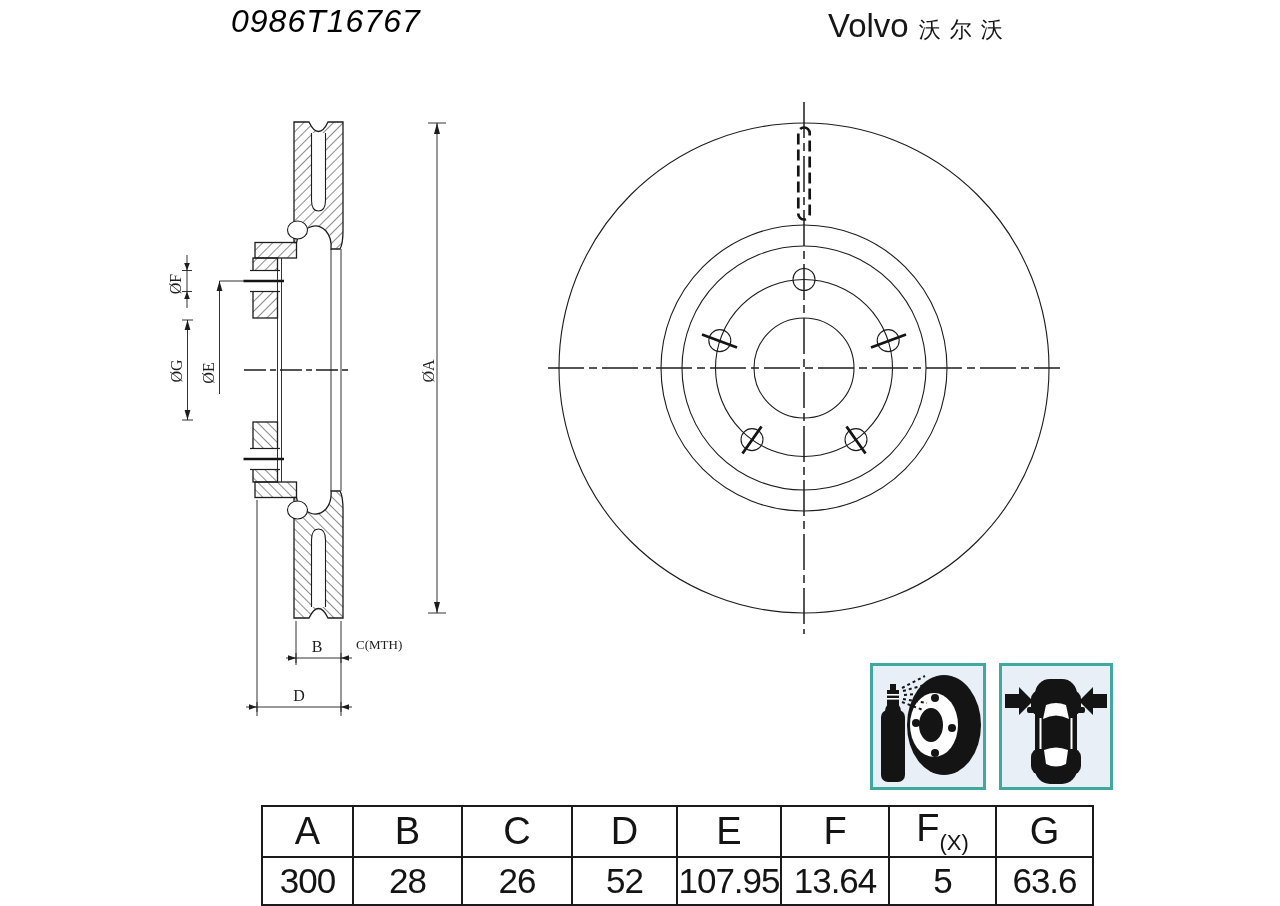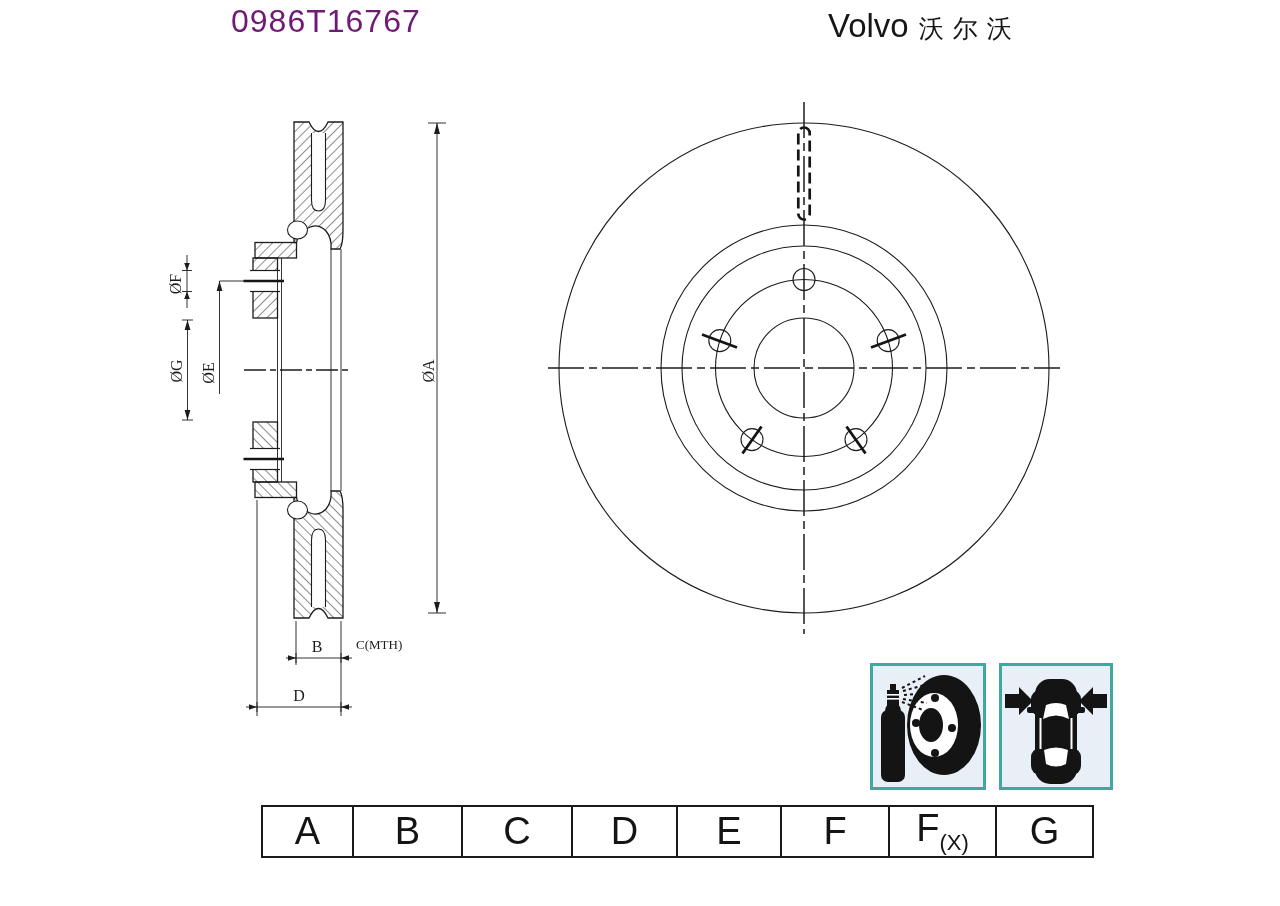--- a/index.html
+++ b/index.html
@@ -1,22 +1,22 @@
 <!DOCTYPE html>
 <html><head>
 <meta charset="utf-8">
 <style>
   html,body{margin:0;padding:0;background:#fff;}
   body{width:1280px;height:906px;position:relative;overflow:hidden;
        font-family:"Liberation Sans",sans-serif;color:#141414;}
   .abs{position:absolute;}
-  #partnum{left:231px;top:3px;font-size:32px;letter-spacing:1px;color:#701a75;}
+  #partnum{left:231px;top:3px;font-size:32px;letter-spacing:1px;color:#000000;font-style:italic;}
   #brand{left:828px;top:7px;white-space:nowrap;color:#161616;}
   #brand .latin{font-size:33px;text-align:right;}
-  #brand .cjk{font-size:25px;letter-spacing:9px;margin-left:10px;font-family:"DejaVu Sans",sans-serif;}
+  #brand .cjk{font-size:22px;letter-spacing:9px;margin-left:10px;font-family:"DejaVu Sans",sans-serif;}
   #drawing{left:0;top:0;}
   .ln{stroke:#1c1c1c;stroke-width:1.2;fill:none;}
   .lnt{stroke:#1c1c1c;stroke-width:0.9;fill:none;}
   .hatched{fill:var(--hatch);stroke:#1c1c1c;stroke-width:1.3;}
   .cl{stroke:#1c1c1c;stroke-width:1.3;stroke-dasharray:22 4 6 4;fill:none;}
   .cl2{stroke:#1c1c1c;stroke-width:1.5;stroke-dasharray:36 5 8 5;fill:none;}
   .dim{stroke:#1c1c1c;stroke-width:0.9;fill:none;}
   .arr{fill:#1c1c1c;stroke:none;}
   .thin{stroke:#1c1c1c;stroke-width:1.1;fill:none;}
   .dlabel{font-family:"Liberation Serif",serif;font-size:16px;fill:#1c1c1c;}
@@ -220,14 +220,24 @@
   <tr>
     <th>A</th>
     <th>B</th>
     <th>C</th>
     <th>D</th>
     <th>E</th>
     <th>F</th>
     <th><span>F</span><sub class="fxsub">(X)</sub></th>
     <th>G</th>
   </tr>
+  <tr>
+    <td>300</td>
+    <td>28</td>
+    <td>26</td>
+    <td>52</td>
+    <td>107.95</td>
+    <td>13.64</td>
+    <td>5</td>
+    <td>63.6</td>
+  </tr>
   </tbody>
 </table>
 
 </body></html>

